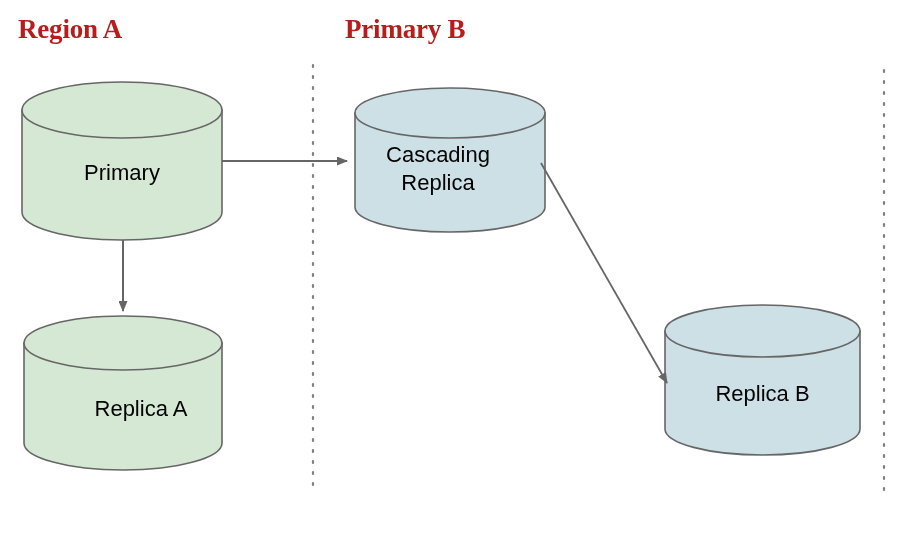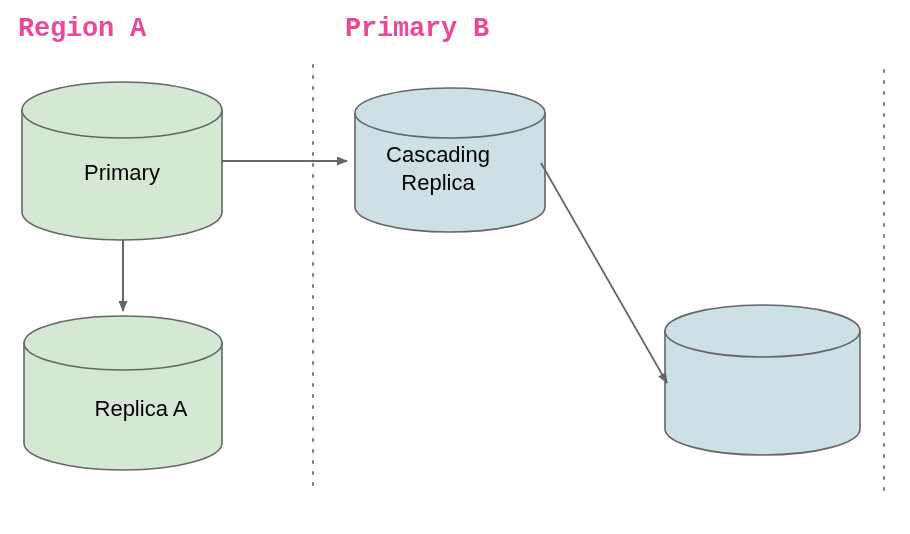--- a/index.html
+++ b/index.html
@@ -10,24 +10,24 @@
   #canvas {
     position: relative;
     width: 910px;
     height: 534px;
     background: #ffffff;
     overflow: hidden;
     font-family: "Liberation Sans", sans-serif;
   }
   .region-label {
     position: absolute;
-    font-family: Liberation Mono, monospace;
+    font-family: Liberation Serif, serif;
     font-weight: bold;
     font-size: 27px;
-    color: #ec4899;
+    color: #b91c1c;
     letter-spacing: -0.2px;
     white-space: nowrap;
   }
   #region-a-label { left: 18px; top: 14px; }
   #region-b-label { left: 345px; top: 14px; }
 
   .svg-layer {
     position: absolute;
     left: 0;
     top: 0;
@@ -109,14 +109,15 @@
     <line x1="541" y1="163" x2="667" y2="383" stroke="#666666" stroke-width="1.8" marker-end="url(#arrowhead)"></line>
   </svg>
 
   <div class="node-label" id="label-primary">Primary</div>
 
   <div class="node-label" id="label-replica-a">Replica A</div>
 
   <div class="node-label" id="label-cascading">Cascading
 Replica</div>
 
+  <div class="node-label" id="label-replica-b">Replica B</div>
 
 </div>
 
 </body></html>

